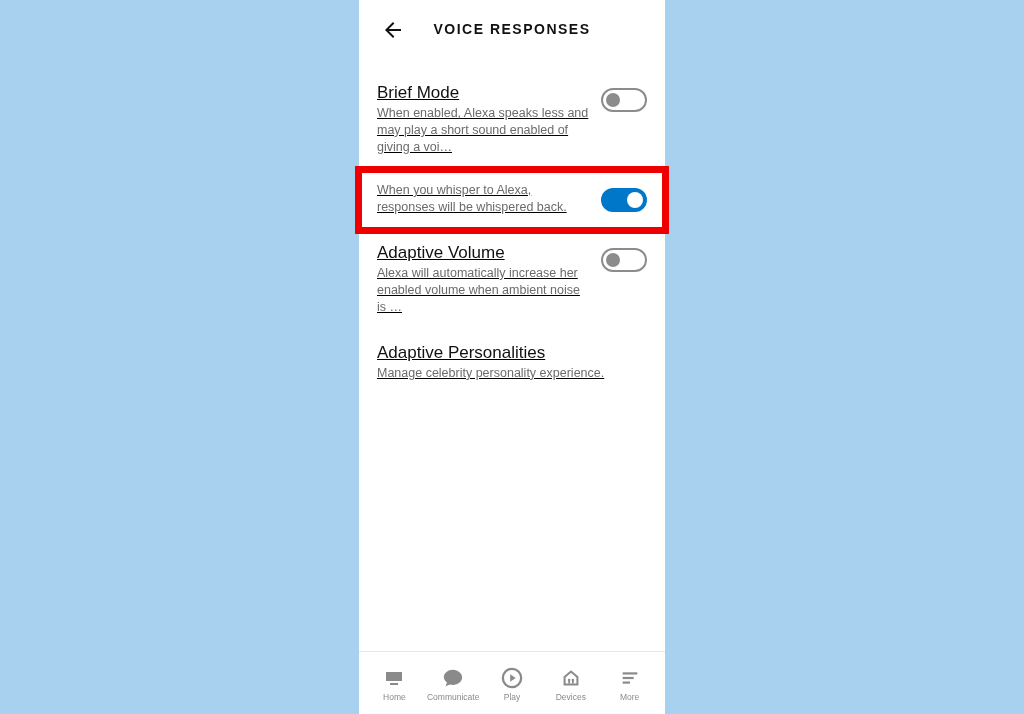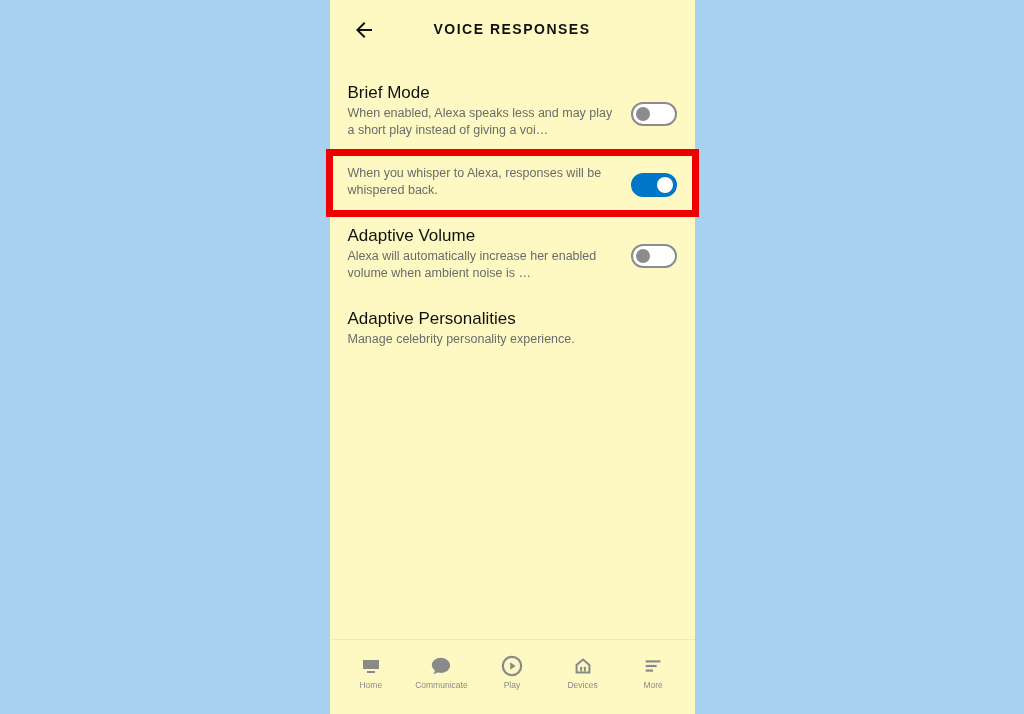--- a/index.html
+++ b/index.html
@@ -6,24 +6,24 @@
     margin:0;
     padding:0;
     width:1024px;
     height:714px;
     background:#a8d1f0;
     font-family:-apple-system,"Segoe UI",Helvetica,Arial,sans-serif;
     overflow:hidden;
   }
   .phone{
     position:relative;
-    width:365px;
+    width:306px;
     height:714px;
     margin:0 auto;
-    background:#fef9c3;
+    background:#ffffff;
     display:flex;
     flex-direction:column;
   }
   
   .header{
     height:58px;
     display:flex;
     align-items:center;
     position:relative;
     flex:0 0 auto;
@@ -45,23 +45,24 @@
     letter-spacing:1.5px;
     color:#111;
   }
   
   .list{
     flex:1 1 auto;
     padding:12px 0 0 0;
   }
   .row{
     display:flex;
-    align-items:center;
+    align-items:flex-start;
     padding:12px 18px 14px 18px;
     box-sizing:border-box;
+    text-decoration:underline;
   }
   .row-text{
     flex:1 1 auto;
     padding-right:12px;
   }
   .row-title{
     font-size:17px;
     color:#111;
     line-height:1.25;
     margin-bottom:2px;
@@ -110,21 +111,21 @@
     outline-offset:-3px;
   }
   
   .bottom-nav{
     flex:0 0 auto;
     height:56px;
     border-top:1px solid #e6e6e6;
     display:flex;
     justify-content:flex-start;
     align-items:center;
-    padding:4px 6px 14px 6px;
+    padding:4px 6px 2px 6px;
   }
   .nav-item{
     flex:1;
     display:flex;
     flex-direction:column;
     align-items:center;
     color:#8a8a8a;
     cursor:pointer;
   }
   .nav-icon{
@@ -152,21 +153,21 @@
       </svg>
     </div>
     <div class="title">VOICE RESPONSES</div>
   </div>
 
   <div class="list">
 
     <div class="row">
       <div class="row-text">
         <div class="row-title">Brief Mode</div>
-        <div class="row-desc">When enabled, Alexa speaks less and may play a short play instead of giving a voi…</div>
+        <div class="row-desc">When enabled, Alexa speaks less and may play a short sound enabled of giving a voi…</div>
       </div>
       <div class="toggle off">
         <div class="knob"></div>
       </div>
     </div>
 
     <div class="row highlight">
       <div class="row-text">
         <div class="row-desc">When you whisper to Alexa, responses will be whispered back.</div>
       </div>

